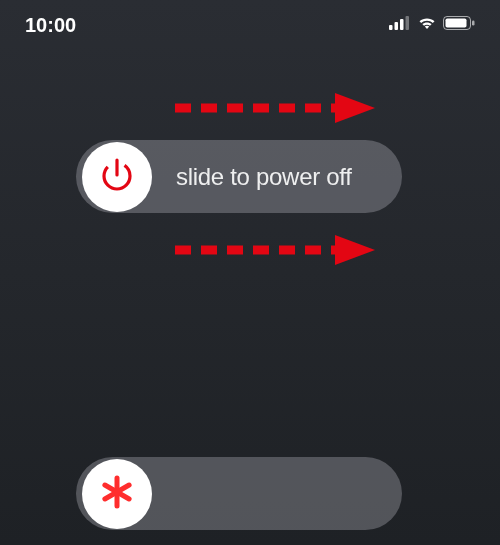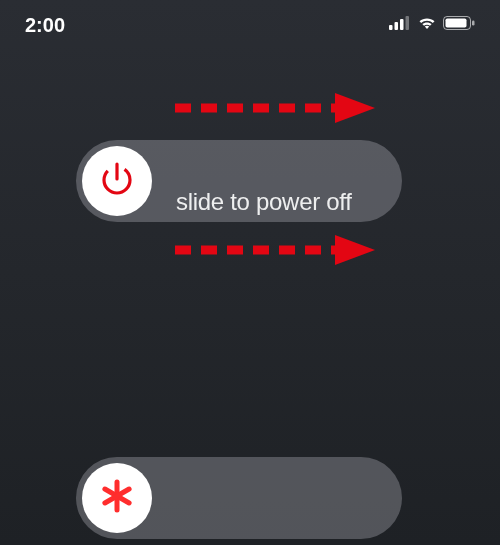--- a/index.html
+++ b/index.html
@@ -29,25 +29,25 @@
     }
     .right-icons {
       display: flex;
       align-items: center;
       gap: 6px;
     }
     .slider {
       position: absolute;
       left: 76px;
       width: 326px;
-      height: 82px;
+      height: 73px;
       border-radius: 41px;
       background: rgba(180, 180, 190, 0.35);
       display: flex;
-      align-items: flex-end;
+      align-items: center;
       padding: 6px;
     }
     .slider-power { top: 140px; }
     .slider-medical { top: 457px; }
     .knob {
       width: 70px;
       height: 70px;
       border-radius: 50%;
       background: #fff;
       display: flex;
@@ -71,21 +71,21 @@
       width: 200px;
       height: 30px;
     }
     .arrow-top { top: 93px; }
     .arrow-bottom { top: 235px; }
   </style>
 </head>
 <body>
 
 <div class="status-bar">
-  <div class="time">2:00</div>
+  <div class="time">10:00</div>
   <div class="right-icons">
     <span>
       <svg width="22" height="14" viewBox="0 0 22 14">
         <rect x="0" y="9" width="3.5" height="5" rx="1" fill="#fff"></rect>
         <rect x="5.5" y="6" width="3.5" height="8" rx="1" fill="#fff"></rect>
         <rect x="11" y="3" width="3.5" height="11" rx="1" fill="#fff"></rect>
         <rect x="16.5" y="0" width="3.5" height="14" rx="1" fill="rgba(255,255,255,0.35)"></rect>
       </svg>
     </span>
     <span>

